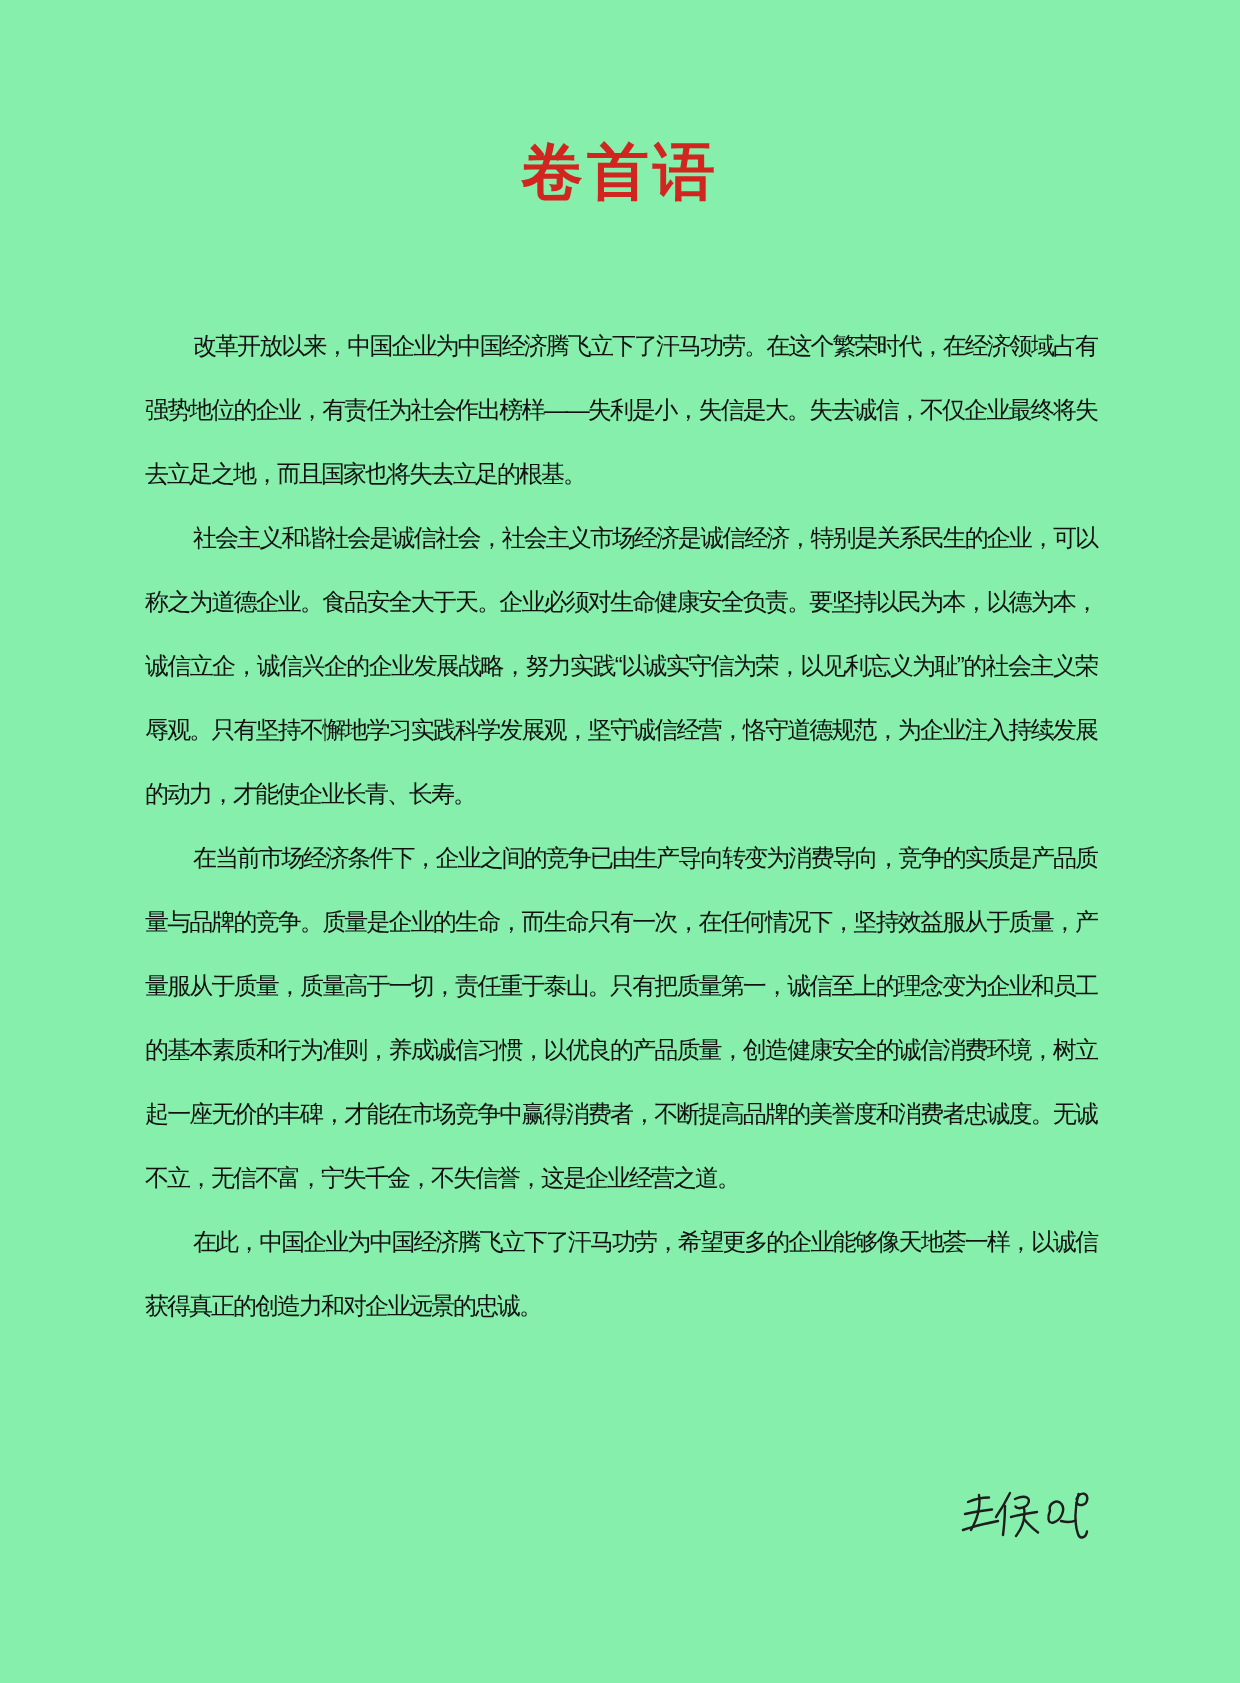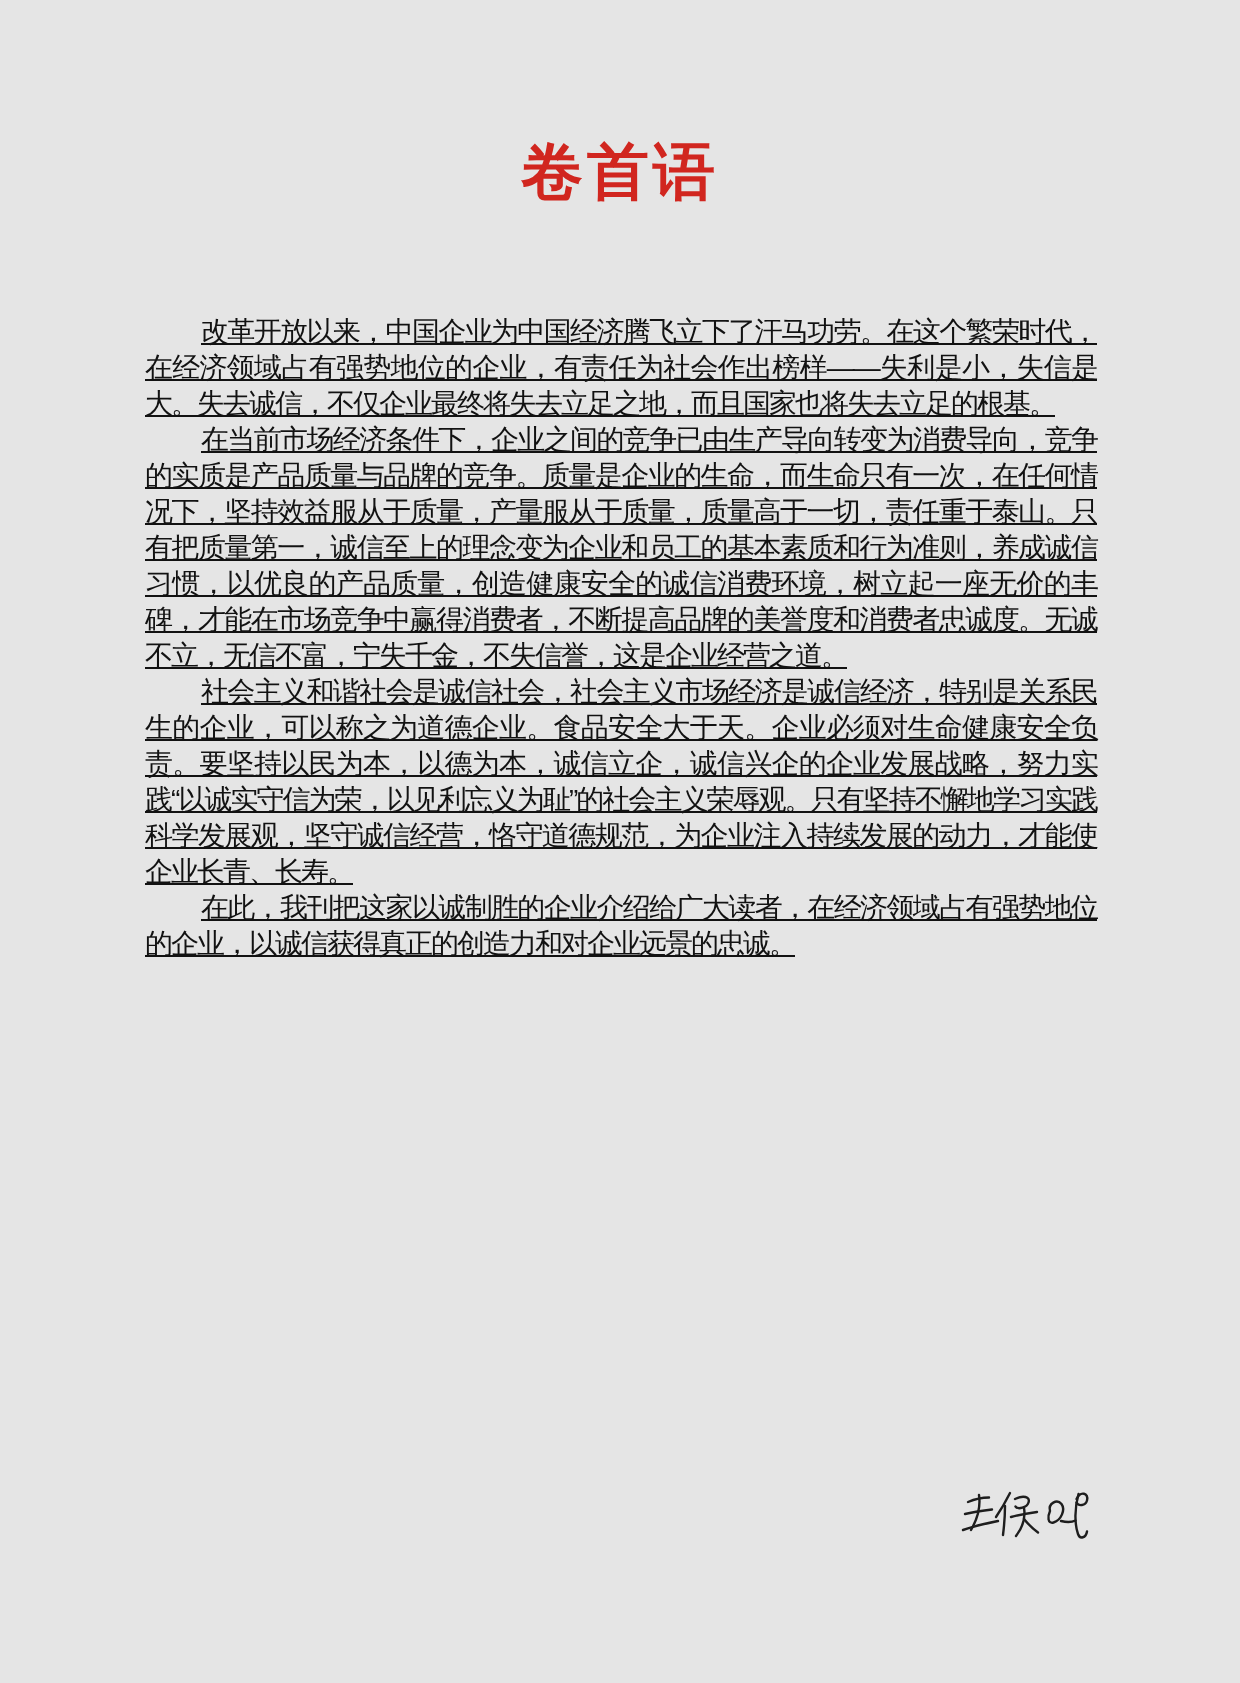--- a/index.html
+++ b/index.html
@@ -10,46 +10,45 @@
   body {
     width: 1240px;
     height: 1683px;
     position: relative;
     font-family: "Liberation Sans", sans-serif;
     overflow: hidden;
   }
   .page {
     position: absolute;
     inset: 0;
-    background: #e5e5e5;
+    background: #86efac;
   }
   .page-title {
     position: absolute;
     top: 130px;
     left: 0;
     width: 1240px;
     margin: 0;
     text-align: center;
     font-size: 62px;
     font-weight: bold;
     letter-spacing: 4px;
     color: #d1261f;
     font-family: "Liberation Sans", sans-serif;
   }
   .article {
     position: absolute;
     top: 314px;
     left: 145px;
     width: 952px;
-    font-size: 28px;
-    line-height: 36px;
+    font-size: 24px;
+    line-height: 64px;
     letter-spacing: -2px;
     color: #121212;
     text-align: justify;
-    text-decoration: underline;
   }
   .article p {
     margin: 0;
     padding: 0;
     text-indent: 2em;
   }
   .signature {
     position: absolute;
     left: 960px;
     top: 1484px;
@@ -70,23 +69,23 @@
 </style>
 </head>
 <body>
 
 <div class="page">
 
   <h1 class="page-title" style="color: rgb(209, 38, 31);">卷首语</h1>
 
   <div class="article">
     <p>改革开放以来，中国企业为中国经济腾飞立下了汗马功劳。在这个繁荣时代，在经济领域占有强势地位的企业，有责任为社会作出榜样——失利是小，失信是大。失去诚信，不仅企业最终将失去立足之地，而且国家也将失去立足的根基。</p>
+    <p>社会主义和谐社会是诚信社会，社会主义市场经济是诚信经济，特别是关系民生的企业，可以称之为道德企业。食品安全大于天。企业必须对生命健康安全负责。要坚持以民为本，以德为本，诚信立企，诚信兴企的企业发展战略，努力实践“以诚实守信为荣，以见利忘义为耻”的社会主义荣辱观。只有坚持不懈地学习实践科学发展观，坚守诚信经营，恪守道德规范，为企业注入持续发展的动力，才能使企业长青、长寿。</p>
     <p>在当前市场经济条件下，企业之间的竞争已由生产导向转变为消费导向，竞争的实质是产品质量与品牌的竞争。质量是企业的生命，而生命只有一次，在任何情况下，坚持效益服从于质量，产量服从于质量，质量高于一切，责任重于泰山。只有把质量第一，诚信至上的理念变为企业和员工的基本素质和行为准则，养成诚信习惯，以优良的产品质量，创造健康安全的诚信消费环境，树立起一座无价的丰碑，才能在市场竞争中赢得消费者，不断提高品牌的美誉度和消费者忠诚度。无诚不立，无信不富，宁失千金，不失信誉，这是企业经营之道。</p>
-    <p>社会主义和谐社会是诚信社会，社会主义市场经济是诚信经济，特别是关系民生的企业，可以称之为道德企业。食品安全大于天。企业必须对生命健康安全负责。要坚持以民为本，以德为本，诚信立企，诚信兴企的企业发展战略，努力实践“以诚实守信为荣，以见利忘义为耻”的社会主义荣辱观。只有坚持不懈地学习实践科学发展观，坚守诚信经营，恪守道德规范，为企业注入持续发展的动力，才能使企业长青、长寿。</p>
-    <p>在此，我刊把这家以诚制胜的企业介绍给广大读者，在经济领域占有强势地位的企业，以诚信获得真正的创造力和对企业远景的忠诚。</p>
+    <p>在此，中国企业为中国经济腾飞立下了汗马功劳，希望更多的企业能够像天地荟一样，以诚信获得真正的创造力和对企业远景的忠诚。</p>
   </div>
 
   <div class="signature" title="王保明">
     <svg viewBox="0 0 130 64" xmlns="http://www.w3.org/2000/svg">
 
       <path d="M8,18 C15,15 23,13.5 29,13.5"></path>
       <path d="M5,30 C14,28 24,26.5 32,25.5"></path>
       <path d="M19,11 C20.5,21 18.5,33 11,46"></path>
       <path d="M3,46 C16,41.5 28,39 38,37"></path>
 

